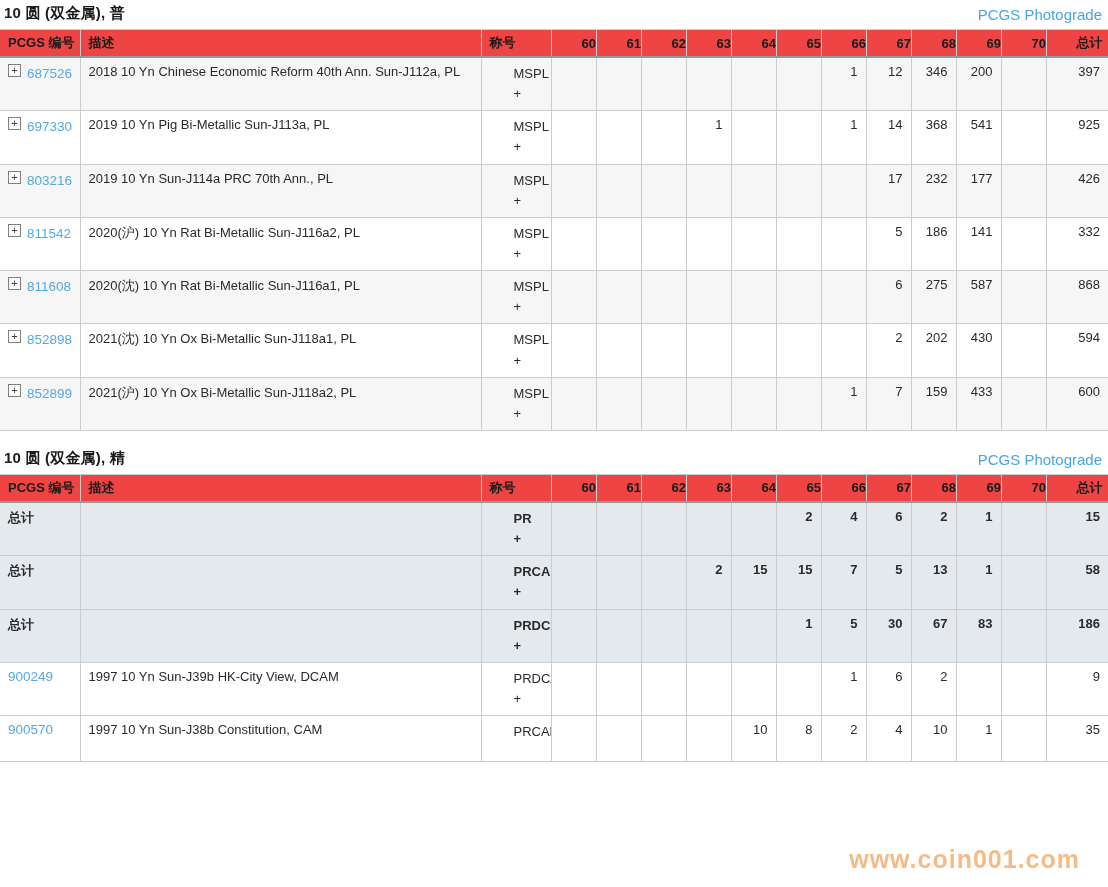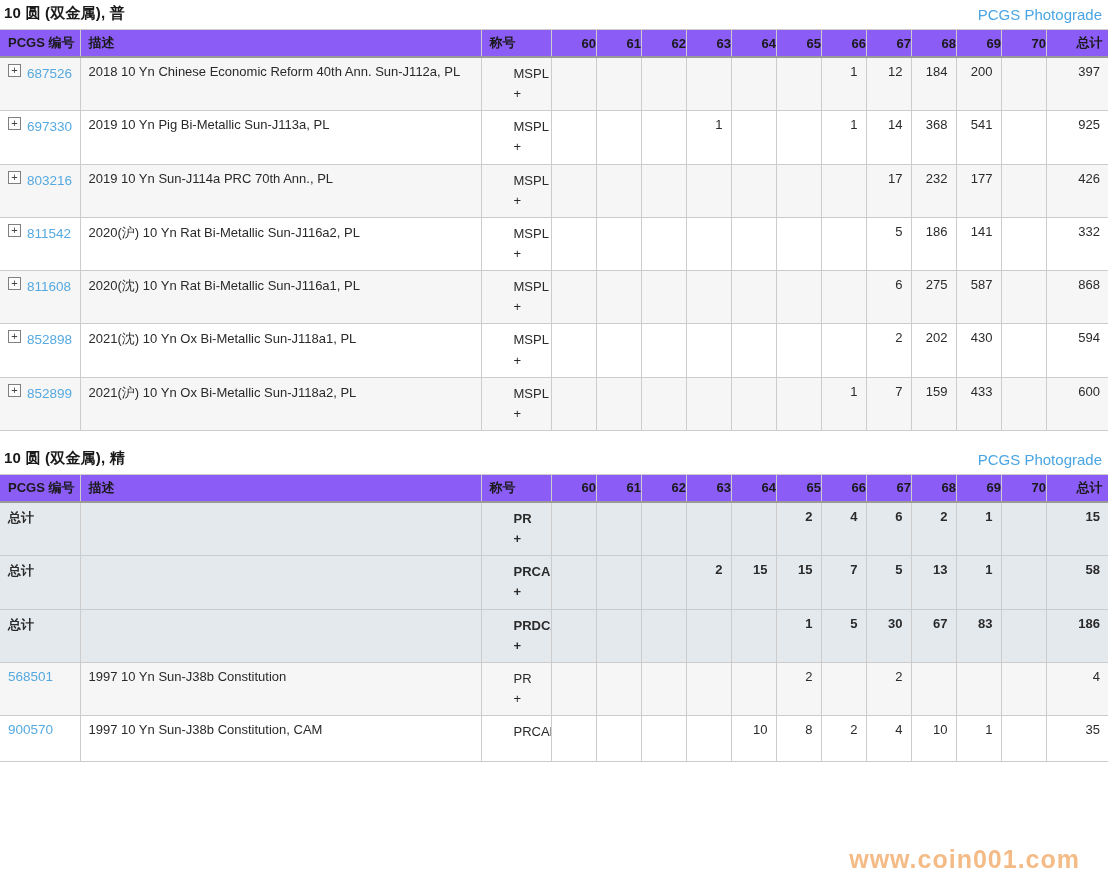--- a/index.html
+++ b/index.html
@@ -13,21 +13,21 @@
     display:flex;justify-content:space-between;align-items:flex-end;
     padding:4px 2px 6px 4px;
   }
   .section-title{font-size:15px;font-weight:bold;color:#1a1a1a;letter-spacing:.2px;}
   .photograde-link{font-size:15px;color:#4aa5e2;text-decoration:none;cursor:pointer;padding-right:4px;}
   table.pop{border-collapse:collapse;table-layout:fixed;width:1108px;}
   table.pop th{
     font-size:13px;font-weight:bold;text-align:left;color:#1a1a1a;
     border-top:1px solid #ccc;border-bottom:2px solid #999;
     padding:4px 8px;height:15px;white-space:nowrap;overflow:hidden;
-    background:#8b5cf6;
+    background:#ef4444;
   }
   table.pop th.num{text-align:center;padding-left:30px;}
   table.pop td{
     font-size:13px;vertical-align:top;padding:6px 8px;
     border-bottom:1px solid #ccc;color:#2a2a2a;
     overflow:hidden;white-space:nowrap;
   }
   table.pop th + th, table.pop td + td{border-left:1px solid #ccc;}
   table.pop tr.h45 td{height:33px;}
   table.pop tr.h48 td{height:36px;}
@@ -106,21 +106,21 @@
             <div class="desig-line">+</div>
           </td>
           <td class="numcell"></td>
           <td class="numcell"></td>
           <td class="numcell"></td>
           <td class="numcell"></td>
           <td class="numcell"></td>
           <td class="numcell"></td>
           <td class="numcell">1</td>
           <td class="numcell">12</td>
-          <td class="numcell">184</td>
+          <td class="numcell">346</td>
           <td class="numcell">200</td>
           <td class="numcell"></td>
           <td class="numcell">397</td>
         </tr>
         <tr class="plain h45">
           <td><span class="plusbox"></span><a class="pcgs-link">697330</a></td>
           <td>2019 10 Yn Pig Bi-Metallic Sun-J113a, PL</td>
           <td>
             <div class="desig-line">MSPL</div>
             <div class="desig-line">+</div>
@@ -338,39 +338,39 @@
           <td class="numcell"></td>
           <td class="numcell"></td>
           <td class="numcell">1</td>
           <td class="numcell">5</td>
           <td class="numcell">30</td>
           <td class="numcell">67</td>
           <td class="numcell">83</td>
           <td class="numcell"></td>
           <td class="numcell">186</td>
         </tr>
-        <tr class="stripe h45">
-          <td><a class="pcgs-link">568501</a></td>
-          <td>1997 10 Yn Sun-J38b Constitution</td>
-          <td>
-            <div class="desig-line">PR</div>
-            <div class="desig-line">+</div>
-          </td>
-          <td class="numcell"></td>
-          <td class="numcell"></td>
-          <td class="numcell"></td>
-          <td class="numcell"></td>
-          <td class="numcell"></td>
-          <td class="numcell">2</td>
-          <td class="numcell"></td>
-          <td class="numcell">2</td>
-          <td class="numcell"></td>
-          <td class="numcell"></td>
-          <td class="numcell"></td>
-          <td class="numcell">4</td>
+        <tr class="plain h45">
+          <td><a class="pcgs-link">900249</a></td>
+          <td>1997 10 Yn Sun-J39b HK-City View, DCAM</td>
+          <td>
+            <div class="desig-line">PRDCAM</div>
+            <div class="desig-line">+</div>
+          </td>
+          <td class="numcell"></td>
+          <td class="numcell"></td>
+          <td class="numcell"></td>
+          <td class="numcell"></td>
+          <td class="numcell"></td>
+          <td class="numcell"></td>
+          <td class="numcell">1</td>
+          <td class="numcell">6</td>
+          <td class="numcell">2</td>
+          <td class="numcell"></td>
+          <td class="numcell"></td>
+          <td class="numcell">9</td>
         </tr>
         <tr class="plain h45">
           <td><a class="pcgs-link">900570</a></td>
           <td>1997 10 Yn Sun-J38b Constitution, CAM</td>
           <td>
             <div class="desig-line">PRCAM</div>
           </td>
           <td class="numcell"></td>
           <td class="numcell"></td>
           <td class="numcell"></td>

